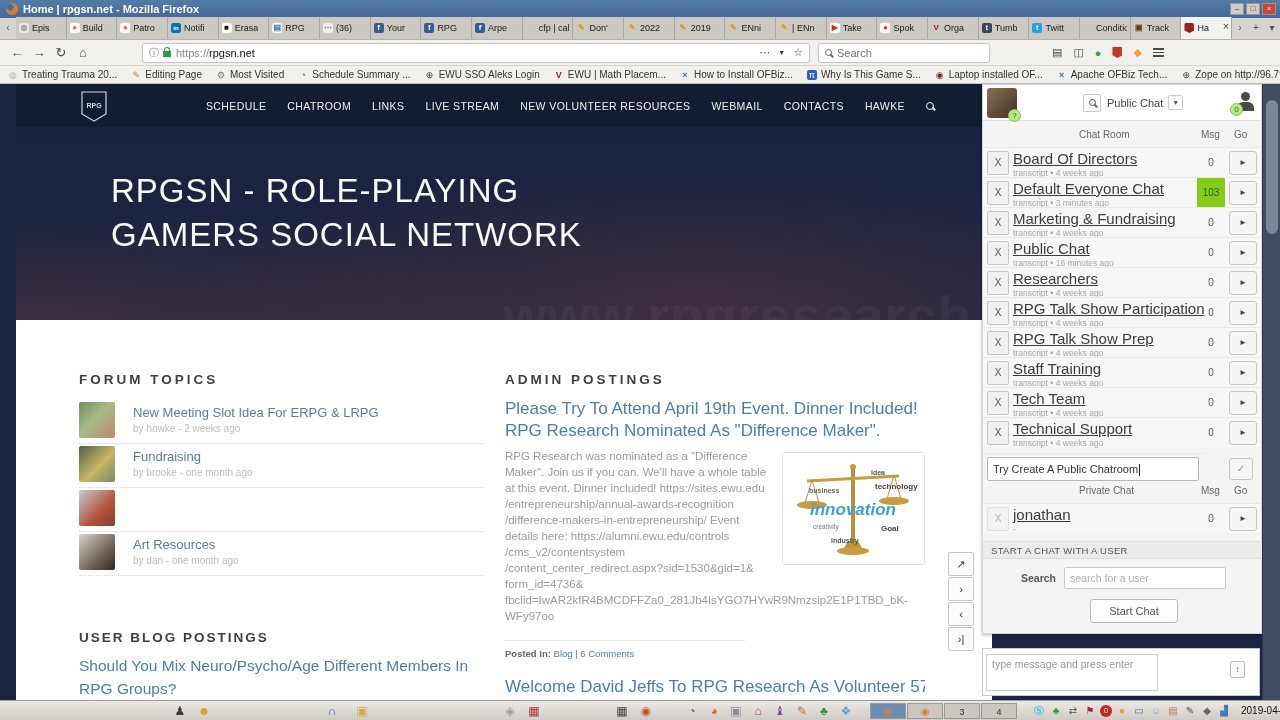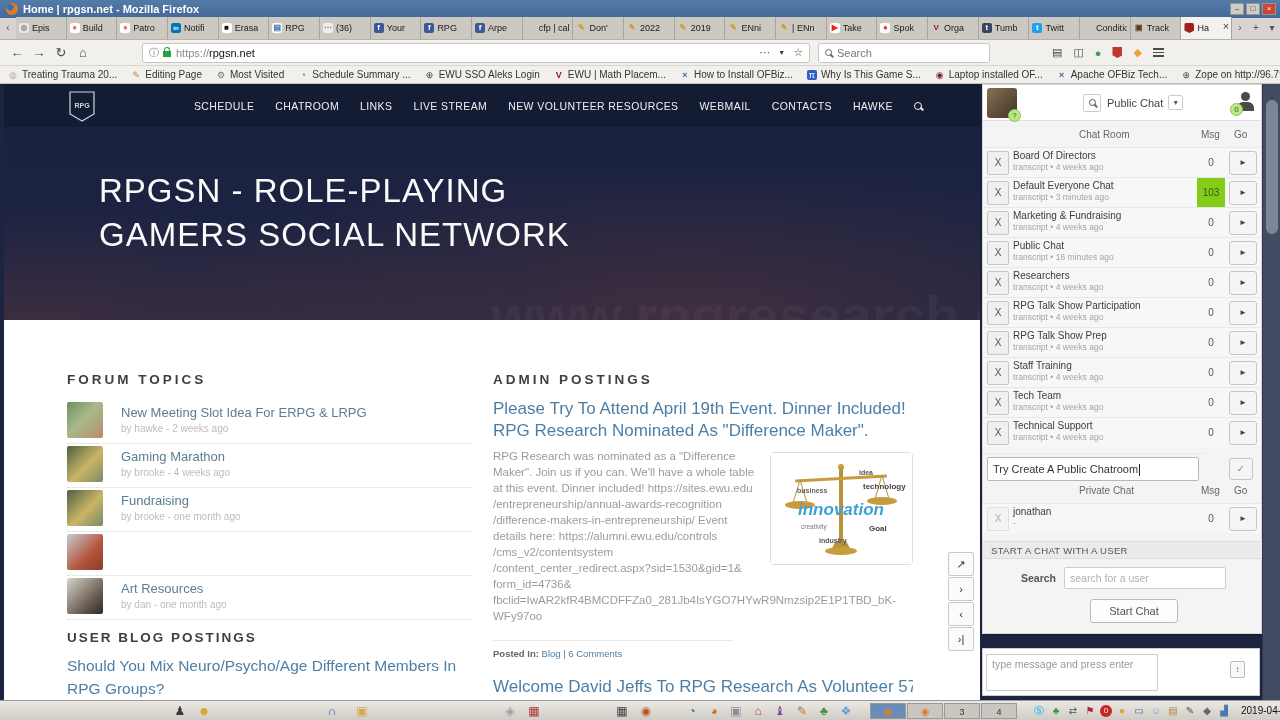--- a/index.html
+++ b/index.html
@@ -64,21 +64,21 @@
   .burger i { display:block; height:1.6px; background:#4a4a4a; }
 
   
   .bookbar { position:absolute; left:0; top:66px; width:1280px; height:18px; background:#f2f0ed;
     border-bottom:1px solid #c8c5c0; display:flex; align-items:center; padding:0 8px; gap:14px; overflow:hidden; }
   .bm { display:flex; align-items:center; gap:4px; font-size:10px; color:#333; white-space:nowrap; }
   .bmico { font-size:9px; width:10px; text-align:center; }
 
   
   .viewport { position:absolute; left:0; top:84px; width:1280px; height:616px; background:#1c2440; }
-  .site { position:absolute; left:4px; top:0; width:1004px; height:616px; }
+  .site { position:absolute; left:16px; top:0; width:1004px; height:616px; }
   .sitenav { position:absolute; left:0; top:0; width:976px; height:43px; background:#141c33;
     display:flex; align-items:center; }
   .logo { margin-left:64px; }
   .menu { margin-left:auto; margin-right:58px; display:flex; align-items:center; gap:21px; }
   .navitem { color:#f0f0f0; font-size:10.5px; letter-spacing:0.4px; white-space:nowrap; }
   .mag.light { border-color:#f0f0f0; width:8px; height:8px; }
   .mag.light::after { background:#f0f0f0; }
   .mag.dark { border-color:#555; }
 
   .hero { position:absolute; left:0; top:43px; width:976px; height:193px; overflow:hidden;
@@ -149,21 +149,21 @@
   .privhead { top:400px; }
 
   .crows { position:absolute; left:0; top:62px; width:278px; }
   .crows.priv { top:418px; }
   .crow { height:30px; border-top:1px solid #e8e8e8; position:relative; background:#f7f7f7; }
   .xbtn { position:absolute; left:4px; top:3px; width:22px; height:24px; background:#f0f0f0;
     border:1px solid #c5c5c5; border-radius:2px; color:#555; font-size:10px; text-align:center;
     line-height:22px; }
   .xbtn.dim { opacity:.45; }
   .cinfo { position:absolute; left:30px; top:2px; }
-  .cname { display:block; font-size:10px; color:#3c3c3c; white-space:nowrap; }
+  .cname { display:block; font-size:15px; color:#3c3c3c; white-space:nowrap;text-decoration:underline; }
   .cmeta { display:block; font-size:8.5px; color:#a5a5a5; margin-top:1px; }
   .cmsg { position:absolute; left:214px; top:0; width:28px; height:30px; text-align:center;
     line-height:30px; font-size:10px; color:#555; }
   .cmsg.hl { background:#84cc16; color:#2f5a1e; }
   .gobtn { position:absolute; left:246px; top:3px; width:28px; height:24px; background:#f5f5f5;
     border:1px solid #c5c5c5; border-radius:3px; color:#444; font-size:8px; text-align:center;
     line-height:22px; }
 
   .ccreate { position:absolute; left:0; top:368px; width:222px; height:30px; border-top:1px solid #e8e8e8; }
   .cinput { position:absolute; left:4px; top:3px; width:212px; height:24px; background:#fff;
@@ -518,27 +518,20 @@
           <div class="flist">
 
               <div class="fitem">
                 <span class="favatar" style="background:linear-gradient(135deg,#6f8f5e 0%,#a8b98a 45%,#b98d6a 100%)"></span>
                 <span class="ftxt">
                   <span class="ftitle">New Meeting Slot Idea For ERPG &amp; LRPG</span>
                   <span class="fmeta">by hawke - 2 weeks ago</span>
                 </span>
               </div>
 
-              <div class="fitem">
-                <span class="favatar" style="background:linear-gradient(135deg,#4e5f45,#c9b565 55%,#7a8a64)"></span>
-                <span class="ftxt">
-                  <span class="ftitle">Gaming Marathon</span>
-                  <span class="fmeta">by brooke - 4 weeks ago</span>
-                </span>
-              </div>
 
               <div class="fitem">
                 <span class="favatar" style="background:linear-gradient(135deg,#4e5f45,#c9b565 55%,#7a8a64)"></span>
                 <span class="ftxt">
                   <span class="ftitle">Fundraising</span>
                   <span class="fmeta">by brooke - one month ago</span>
                 </span>
               </div>
 
               <div class="fitem">

